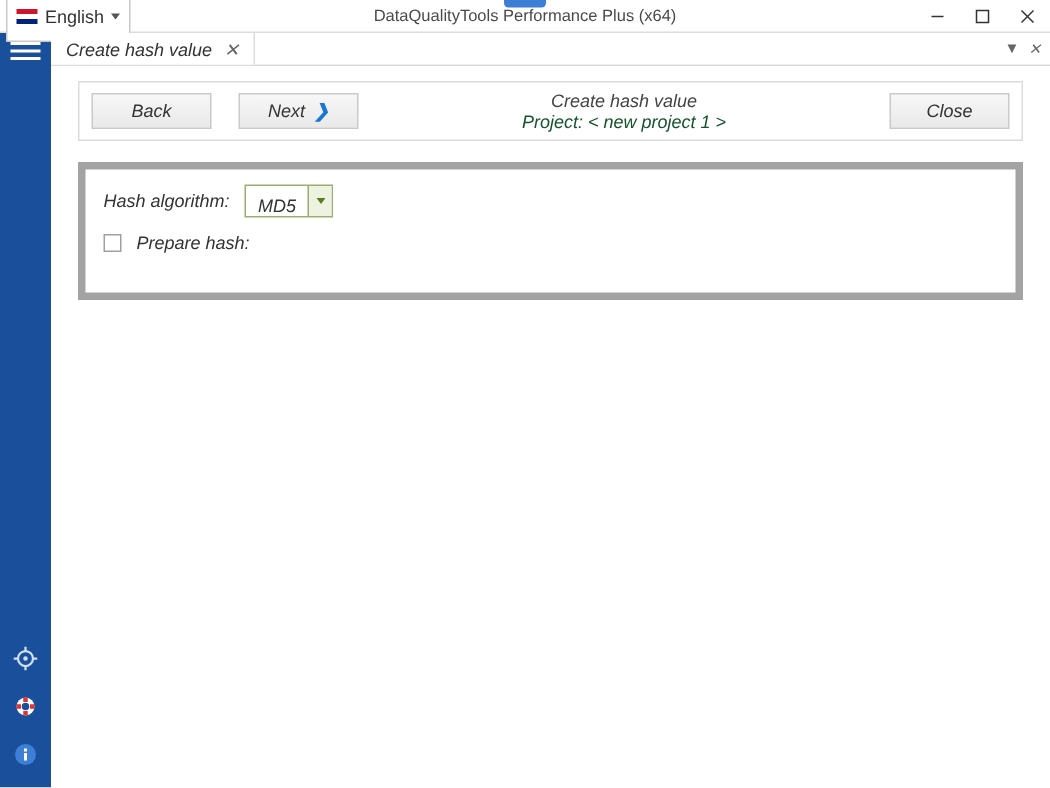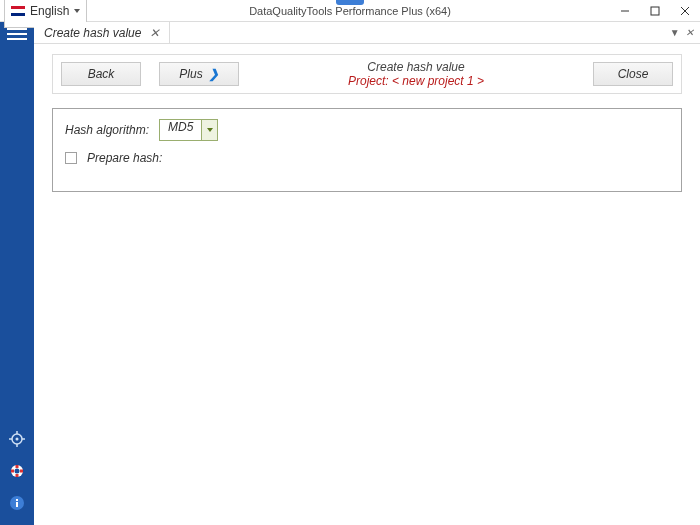--- a/index.html
+++ b/index.html
@@ -26,25 +26,25 @@
   .tab .close-x { font-size:12px; color:#666; }
   .tabstrip-right { position:absolute; right:6px; top:0; height:100%; display:flex; align-items:center; gap:6px; color:#666; font-size:10px;}
 
   .content { padding:10px 18px; }
   .panel-top { border:1px solid #dcdcdc; height:40px; display:flex; align-items:center; padding:0 8px; gap:18px; }
   .wiz-btn { width:80px; height:24px; border:1px solid #c9c9c9; background:linear-gradient(#f7f7f7,#e9e9e9); display:flex; align-items:center; justify-content:center; gap:6px; font-size:12px; color:#333; cursor:default;}
   .wiz-btn.close-btn { width:80px; }
   .arrow-right { color:#1976d2; font-weight:bold; font-size:12px; }
   .wiz-center { flex:1; text-align:center; line-height:1.2; }
   .wiz-title { color:#444; }
-  .wiz-sub { color:#b91c1c; }
+  .wiz-sub { color:#14532d; }
 
-  .panel-body { margin-top:14px; border:1px solid #a3a3a3; padding:10px 12px 16px 12px; }
+  .panel-body { margin-top:14px; border:5px solid #a3a3a3; padding:10px 12px 16px 12px; }
   .form-row { display:flex; align-items:center; gap:10px; margin-bottom:10px;}
-  .select { height:22px; border:1px solid #9aae6f; display:flex; align-items:flex-start; background:#fff;}
+  .select { height:22px; border:1px solid #9aae6f; display:flex; align-items:flex-end; background:#fff;}
   .select-val { padding:0 8px; min-width:30px; }
   .select-btn { width:16px; height:100%; border-left:1px solid #9aae6f; display:flex; align-items:center; justify-content:center; background:#eef3e1;}
   .select-btn .caret-down { border-top-color:#5c7a1f; }
   .chk { width:12px; height:12px; border:1px solid #a0a0a0; background:#fff; }
   svg { display:block; }
 </style>
 </head>
 <body>
 
 <div class="titlebar">
@@ -127,21 +127,21 @@
         <span>✕</span>
       </div>
     </div>
 
     <div class="content">
       <div class="panel-top">
         <div class="wiz-btn">
           <span>Back</span>
         </div>
         <div class="wiz-btn">
-          <span>Plus</span>
+          <span>Next</span>
           <span class="arrow-right">❯</span>
         </div>
         <div class="wiz-center">
           <div class="wiz-title">Create hash value</div>
           <div class="wiz-sub">Project: &lt; new project 1 &gt;</div>
         </div>
         <div class="wiz-btn close-btn">
           <span>Close</span>
         </div>
       </div>

